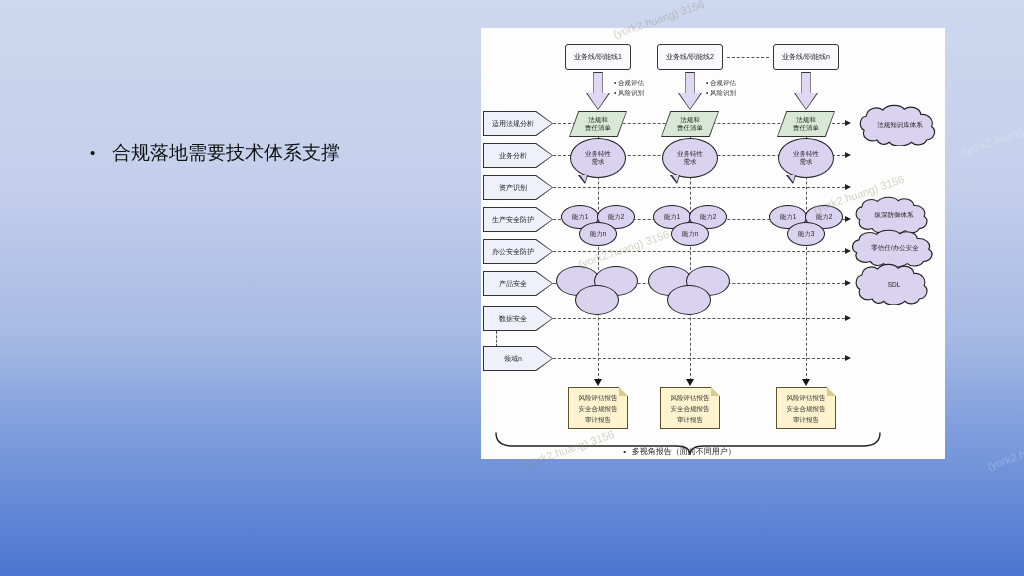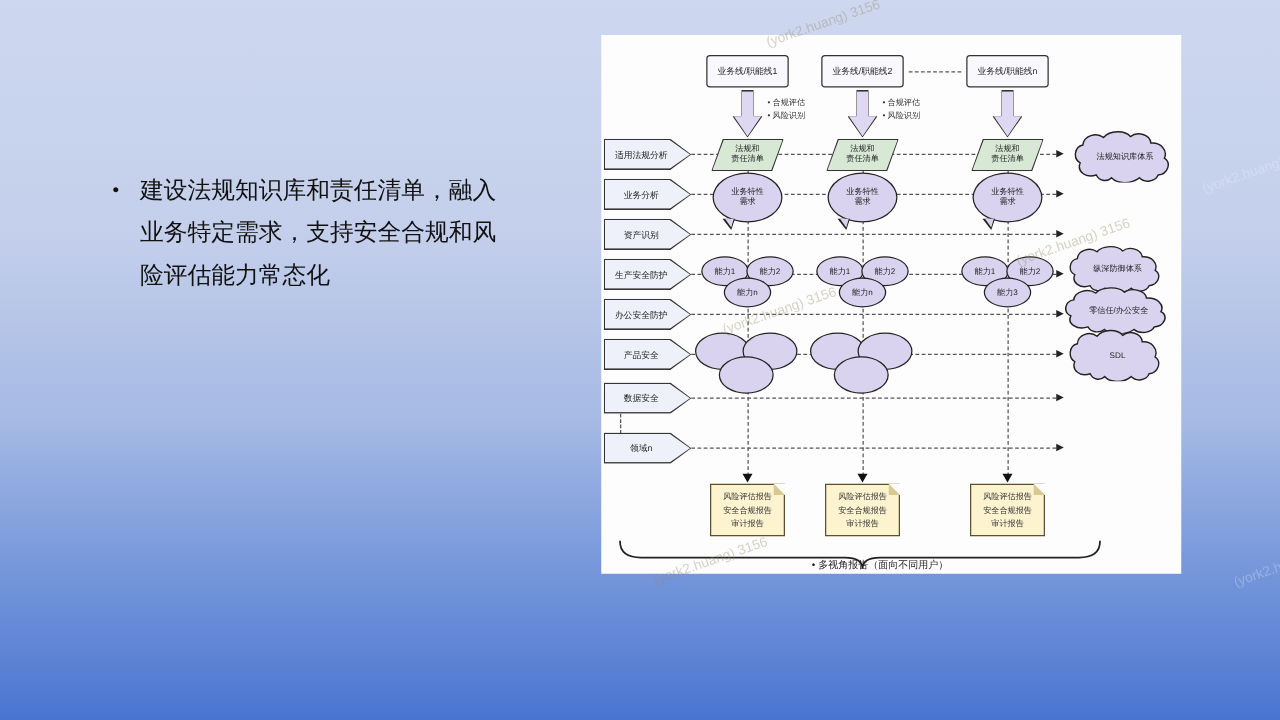--- a/index.html
+++ b/index.html
@@ -66,21 +66,21 @@
   .wm{position:absolute;font-size:11px;color:rgba(150,140,105,0.38);transform:rotate(-19deg);white-space:nowrap;pointer-events:none;}
   .wm.blue{color:rgba(255,255,255,0.25);}
 </style>
 </head>
 <body>
 
 <div class="slide">
 
 
   <ul class="bullets">
-    <li>建设法规知识库和责任清单，融入业务特定需求，支持安全合规和风险评估能力常态化</li>
+    <li>合规落地需要技术体系支撑</li>
   </ul>
 
   <div class="panel">
 
     <div class="hline" style="left:72px;top:95px;width:292px;"></div>
     <div class="hline" style="left:72px;top:127px;width:292px;"></div>
     <div class="hline" style="left:72px;top:159px;width:292px;"></div>
     <div class="hline" style="left:72px;top:191px;width:292px;"></div>
     <div class="hline" style="left:72px;top:223px;width:292px;"></div>
     <div class="hline" style="left:72px;top:255px;width:292px;"></div>
@@ -284,21 +284,21 @@
       <span>风险评估报告</span>
       <span>安全合规报告</span>
       <span>审计报告</span>
     </div>
 
     <div class="brace" style="left:12px;top:402px;width:390px;height:26px;">
       <svg width="390" height="26" viewBox="0 0 390 26">
           <path d="M3,3 C3,12 9,16 20,16 L183,16 Q197,16 197,25 Q197,16 211,16 L370,16 C381,16 387,12 387,3" fill="none" stroke="#222" stroke-width="1.4" stroke-linecap="round"></path>
         </svg>
     </div>
-    <div class="footer" style="left:28px;top:418px;width:390px;">
+    <div class="footer" style="left:3px;top:418px;width:390px;font-family:Liberation Mono, monospace;">
       <span>多视角报告（面向不同用户）</span>
     </div>
 
     <div class="wm" style="left:130px;top:-15px;">(york2.huang) 3156</div>
     <div class="wm" style="left:95px;top:215px;">(york2.huang) 3156</div>
     <div class="wm" style="left:330px;top:160px;">(york2.huang) 3156</div>
     <div class="wm" style="left:40px;top:415px;">(york2.huang) 3156</div>
   </div>
 
   <div class="wm blue" style="left:960px;top:130px;">(york2.huang) 3156</div>

